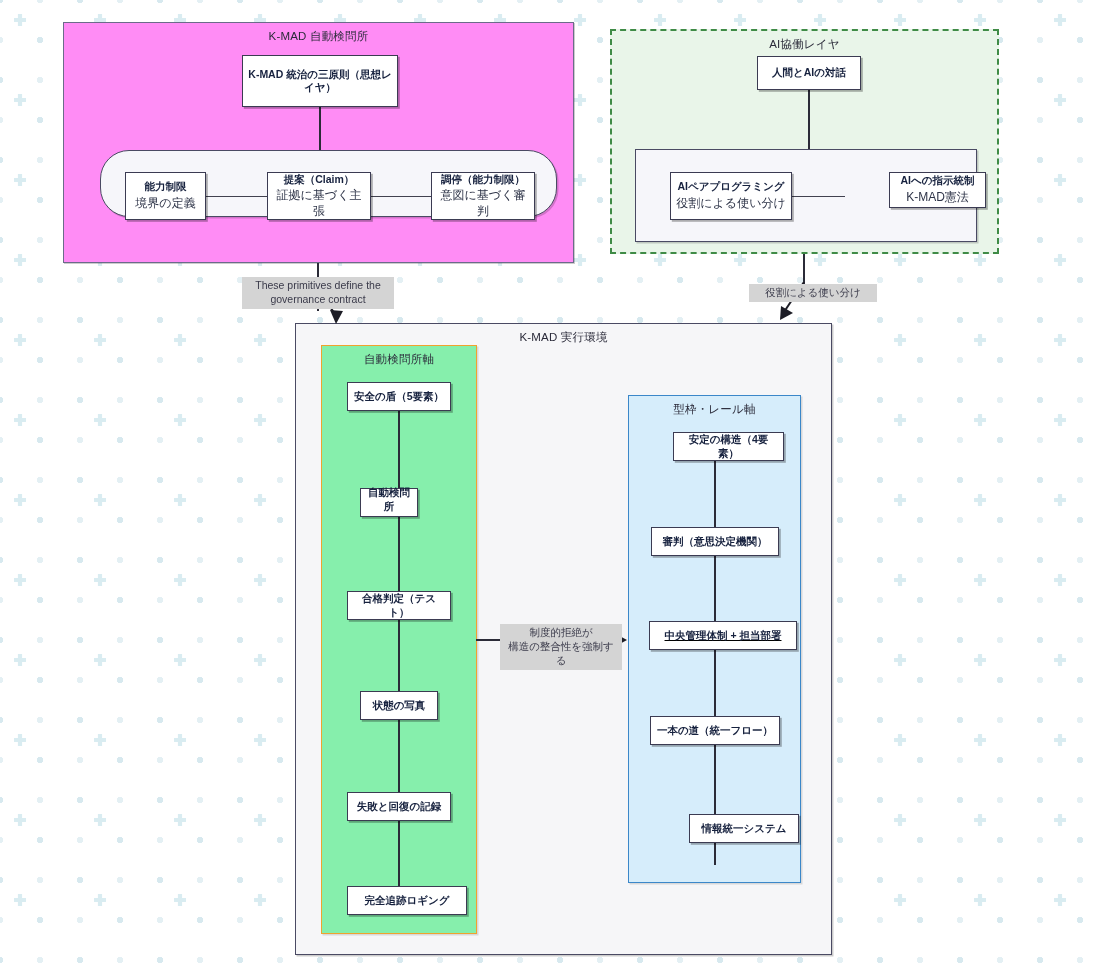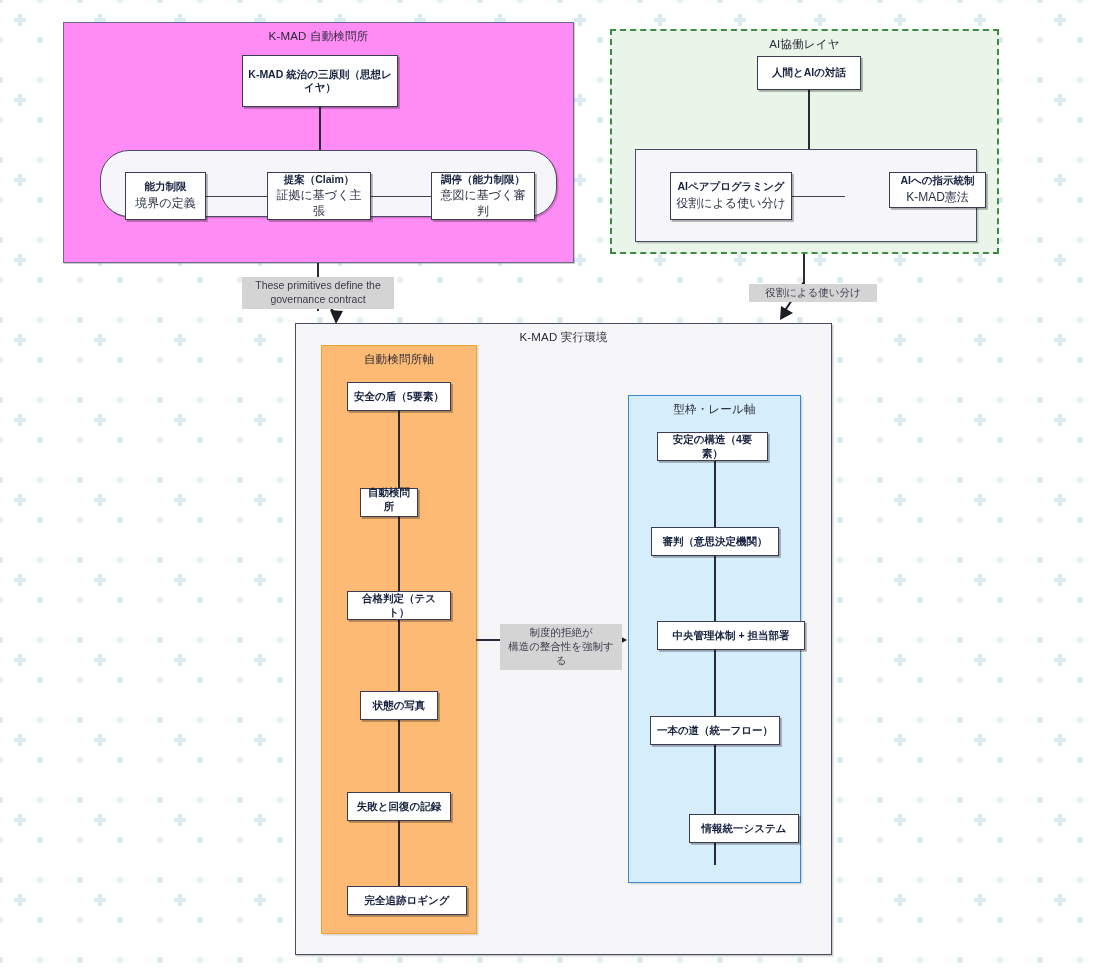--- a/index.html
+++ b/index.html
@@ -86,21 +86,21 @@
     height: 632px;
     background: #f6f6f8;
     border: 1.7px solid #4a4a63;
     box-shadow: 1.5px 1.5px 0 rgba(0,0,0,.20);
   }
   .orange-cluster {
     left: 25px;
     top: 21px;
     width: 156px;
     height: 589px;
-    background: #fdba74;
+    background: #86efac;
     border: 1.7px solid #f0a22e;
     box-shadow: 1.5px 1.5px 0 rgba(0,0,0,.12);
   }
   .blue-cluster {
     left: 332px;
     top: 71px;
     width: 173px;
     height: 488px;
     background: #d6edfb;
     border: 1.7px solid #3b87c9;
@@ -288,27 +288,27 @@
       <div class="node" style="left:25px; top:540px; width:120px; height:29px;">
         <div class="ttl">完全追跡ロギング</div>
       </div>
     </div>
 
     <div class="cluster blue-cluster">
       <div class="cluster-title">型枠・レール軸</div>
 
       <div class="vline" style="left:85px; top:57px; height:412px;"></div>
 
-      <div class="node" style="left:28px; top:36px; width:111px; height:29px;">
+      <div class="node" style="left:44px; top:36px; width:111px; height:29px;">
         <div class="ttl">安定の構造（4要素）</div>
       </div>
       <div class="node" style="left:22px; top:131px; width:128px; height:29px;">
         <div class="ttl">審判（意思決定機関）</div>
       </div>
-      <div class="node" style="left:28px; top:225px; width:148px; height:29px;">
+      <div class="node" style="left:20px; top:225px; width:148px; height:29px;text-decoration:underline;">
         <div class="ttl">中央管理体制 + 担当部署</div>
       </div>
       <div class="node" style="left:21px; top:320px; width:130px; height:29px;">
         <div class="ttl">一本の道（統一フロー）</div>
       </div>
       <div class="node" style="left:32px; top:418px; width:110px; height:29px;margin-left:28px;">
         <div class="ttl">情報統一システム</div>
       </div>
     </div>
 

